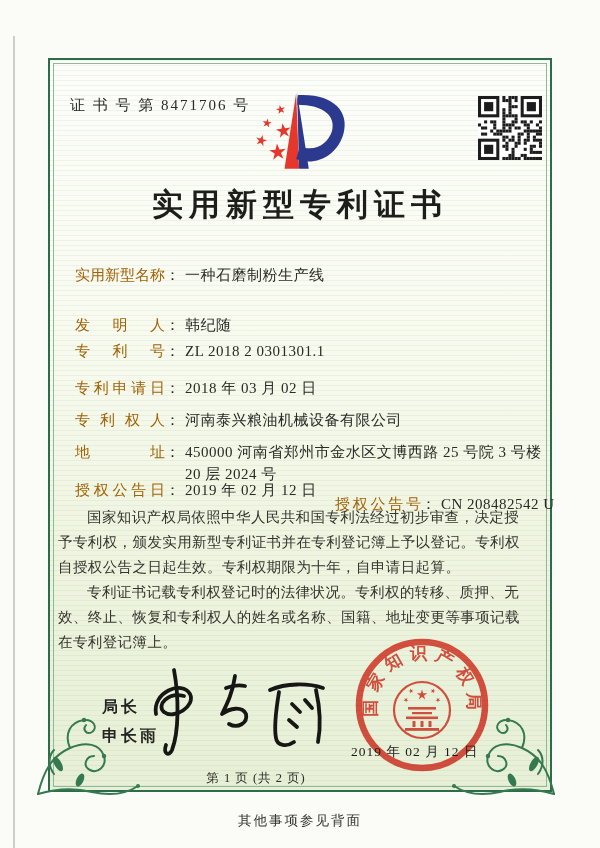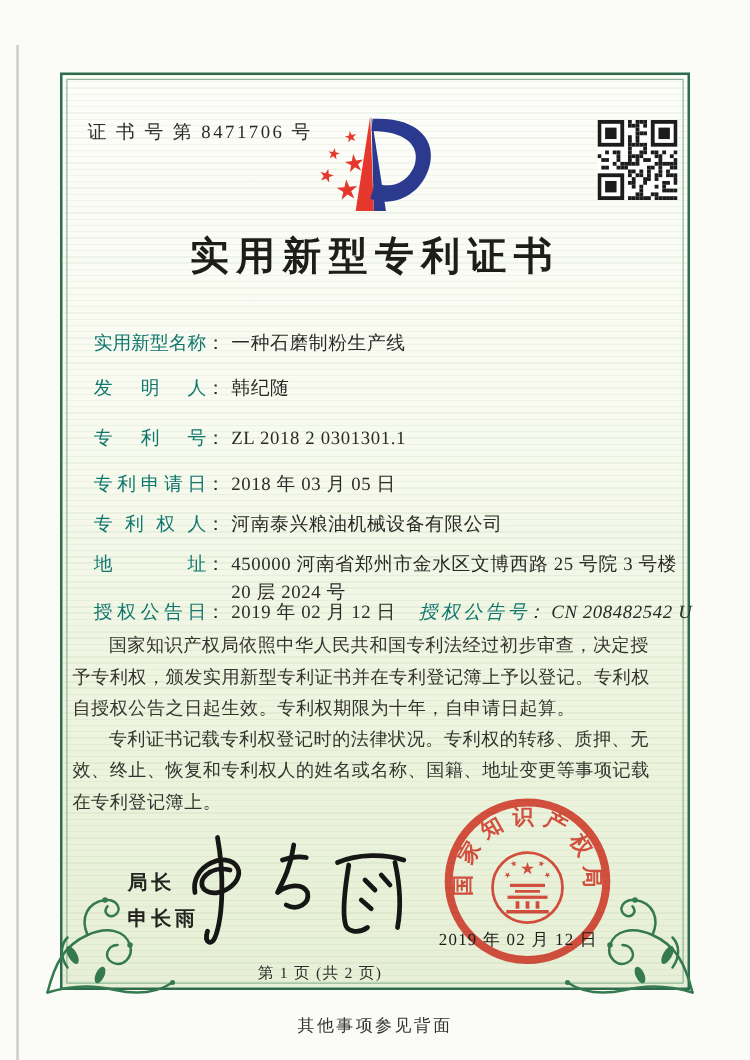--- a/index.html
+++ b/index.html
@@ -23,25 +23,25 @@
   .cert-no { position:absolute; left:70px; top:96px; font-size:15px; letter-spacing:2px; color:#2a2a26; }
   .title {
     position:absolute; left:0; top:184px; width:600px; text-align:center;
     font-size:31px; font-weight:bold; letter-spacing:6px; color:#1d1d1a;font-family:Liberation Serif, serif;
   }
   .logo { position:absolute; left:238px; top:84px; }
   .qr { position:absolute; left:478px; top:96px; background:#fff; }
   .row { position:absolute; left:75px; width:470px; font-size:15px; line-height:22px; }
   .flabel {
     display:inline-block; width:90px; vertical-align:top;
-    text-align:justify; text-align-last:justify; color:#0f766e;
+    text-align:justify; text-align-last:justify; color:#a16207;
   }
   .colon { margin-right:5px; }
   .fvalue { display:inline-block; vertical-align:top; max-width:358px; letter-spacing:0.5px; color:#2a2a26; }
-  .grant-no-group { position:absolute; left:260px; top:0; white-space:nowrap;font-style:italic; }
+  .grant-no-group { position:absolute; left:260px; top:14px; white-space:nowrap; }
   .grant-no-group .flabel { width:86px; }
   .body-text { position:absolute; left:58px; top:505px; width:462px; }
   .body-text p {
     text-indent:2em; font-size:14.5px; line-height:25px;
     color:#34342e; letter-spacing:0.4px;
   }
   .director { position:absolute; left:102px; top:692px; font-size:16px; line-height:29px; letter-spacing:3px; color:#242420;font-weight:bold; }
   .signature { position:absolute; left:138px; top:662px; z-index:6; }
   .seal { position:absolute; left:347px; top:630px; z-index:5; opacity:0.88; mix-blend-mode:multiply; }
   .seal-date { position:absolute; left:351px; top:743px; z-index:6; font-size:13.5px; letter-spacing:1px; color:#1c1c19; }
@@ -213,28 +213,28 @@
       <rect x="54" y="60" width="3" height="3" fill="#1c1c1c"></rect>
       <rect x="57" y="60" width="3" height="3" fill="#1c1c1c"></rect>
       <rect x="60" y="60" width="3" height="3" fill="#1c1c1c"></rect>
     </svg>
 
   <div class="title">实用新型专利证书</div>
 
   <div class="row" style="top:264px">
     <span class="flabel">实用新型名称</span><span class="colon">：</span><span class="fvalue">一种石磨制粉生产线</span>
   </div>
-  <div class="row" style="top:300px">
+  <div class="row" style="top:314px">
     <span class="flabel">发明人</span><span class="colon">：</span><span class="fvalue">韩纪随</span>
   </div>
   <div class="row" style="top:340px">
     <span class="flabel">专利号</span><span class="colon">：</span><span class="fvalue">ZL 2018 2 0301301.1</span>
   </div>
   <div class="row" style="top:377px">
-    <span class="flabel">专利申请日</span><span class="colon">：</span><span class="fvalue">2018 年 03 月 05 日</span>
+    <span class="flabel">专利申请日</span><span class="colon">：</span><span class="fvalue">2018 年 03 月 02 日</span>
   </div>
   <div class="row" style="top:409px">
     <span class="flabel">专利权人</span><span class="colon">：</span><span class="fvalue">河南泰兴粮油机械设备有限公司</span>
   </div>
   <div class="row" style="top:441px">
     <span class="flabel">地址</span><span class="colon">：</span><span class="fvalue" style="width:358px">450000 河南省郑州市金水区文博西路 25 号院 3 号楼 20 层 2024 号</span>
   </div>
   <div class="row" style="top:479px">
     <span class="flabel">授权公告日</span><span class="colon">：</span><span class="fvalue">2019 年 02 月 12 日</span>
     <span class="grant-no-group">

